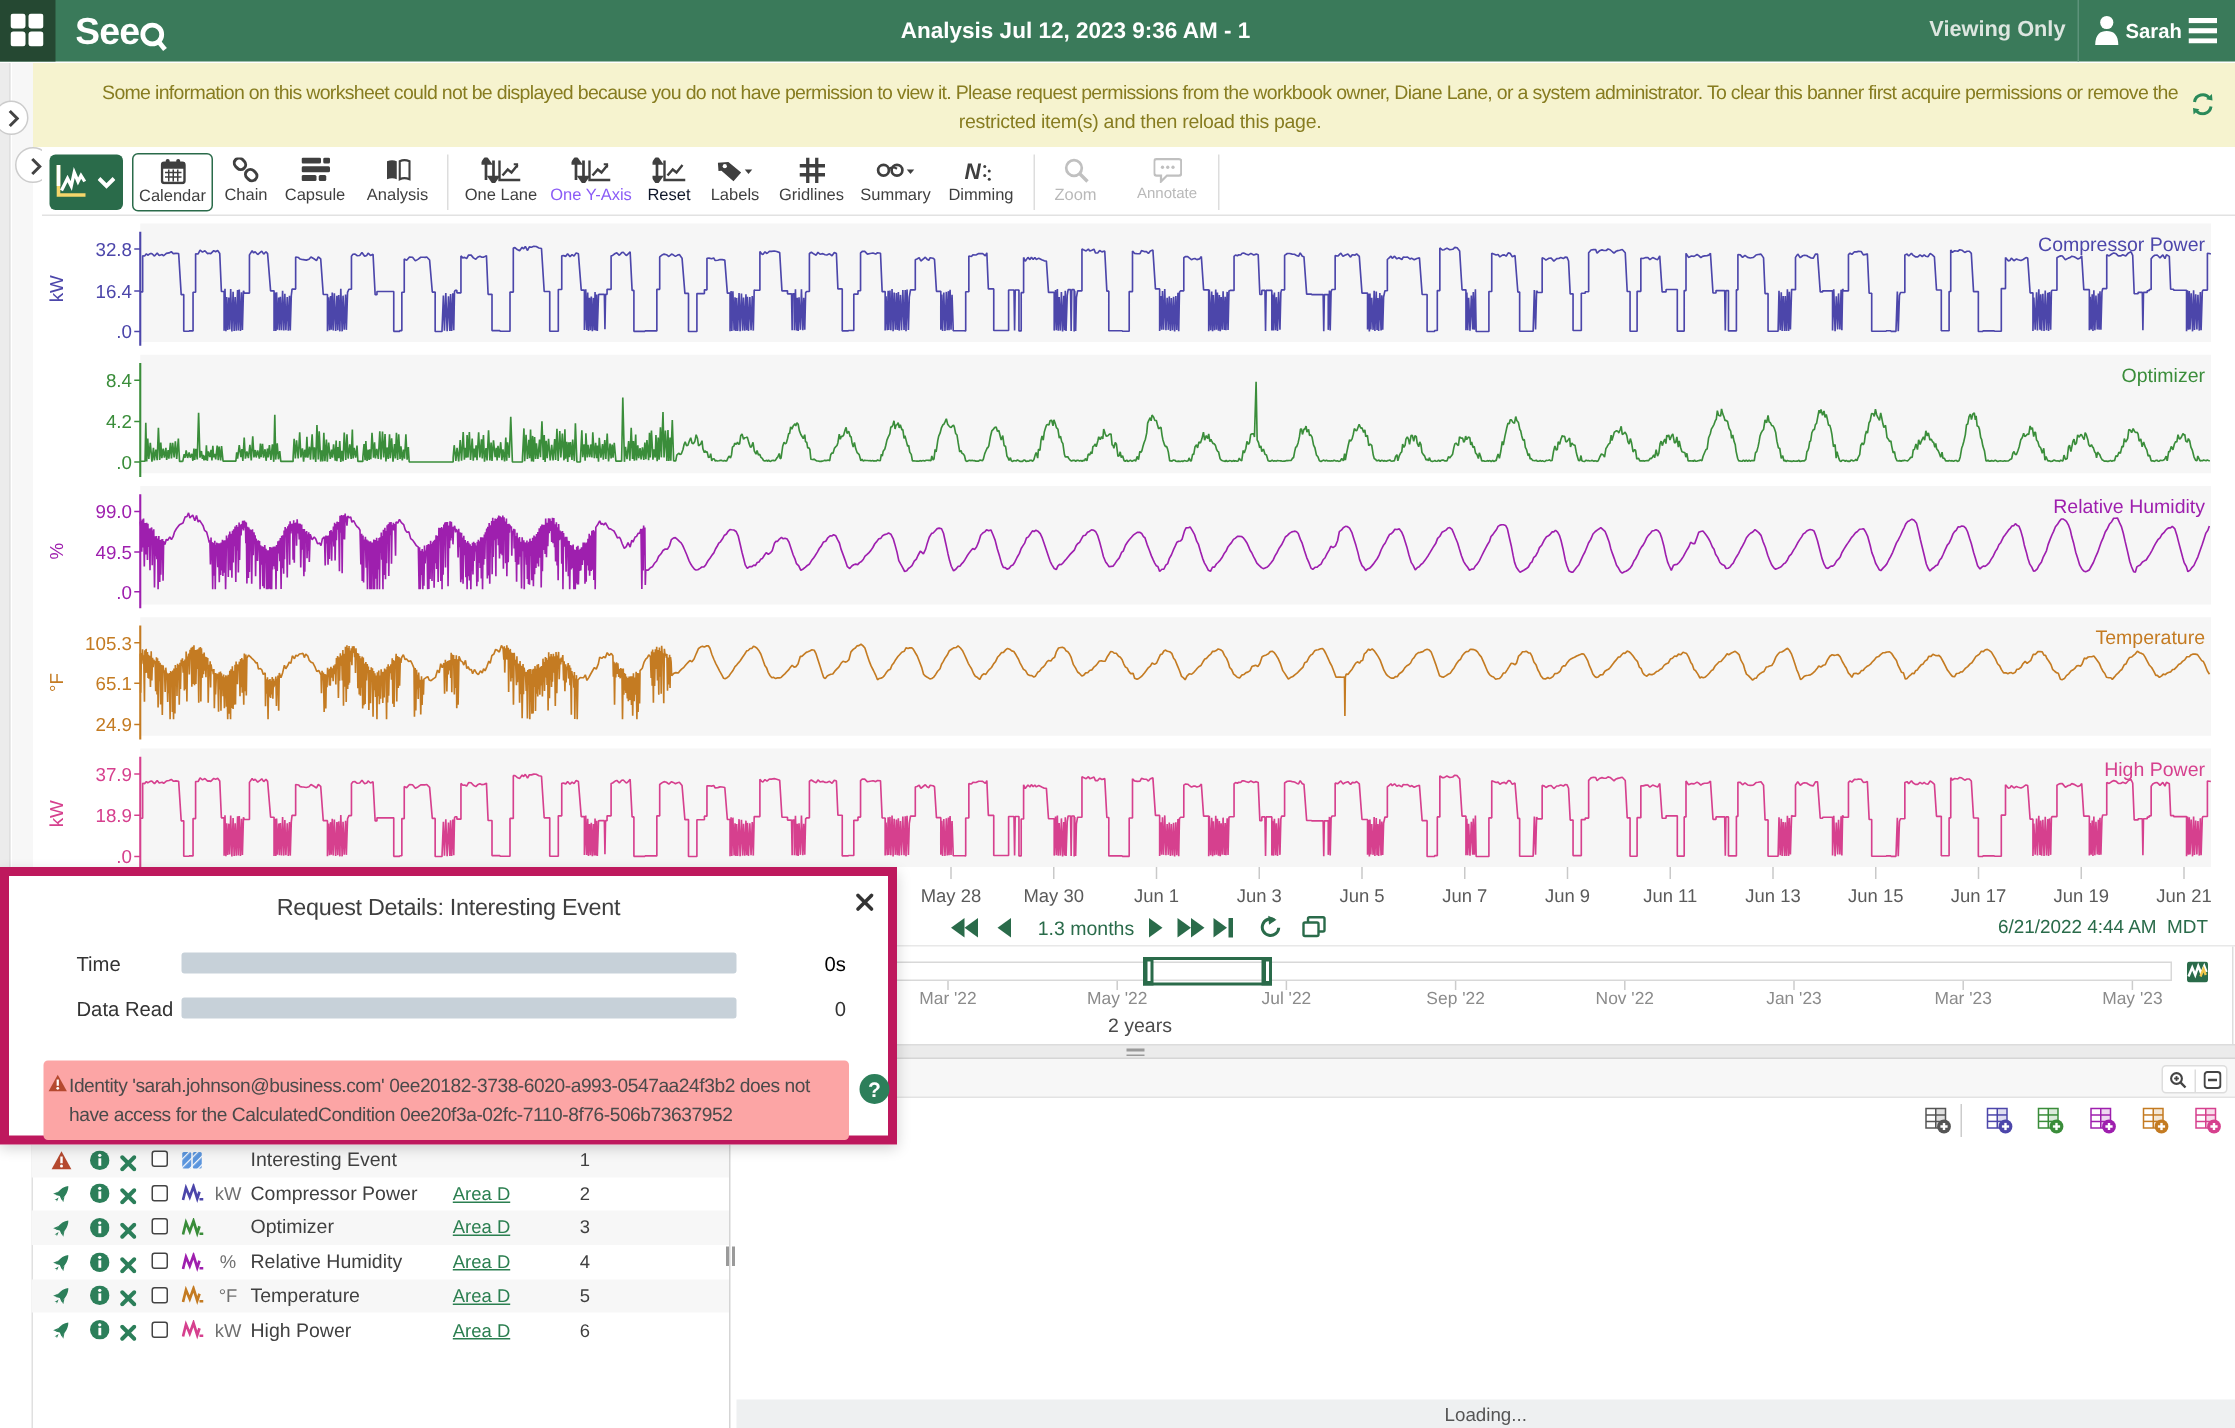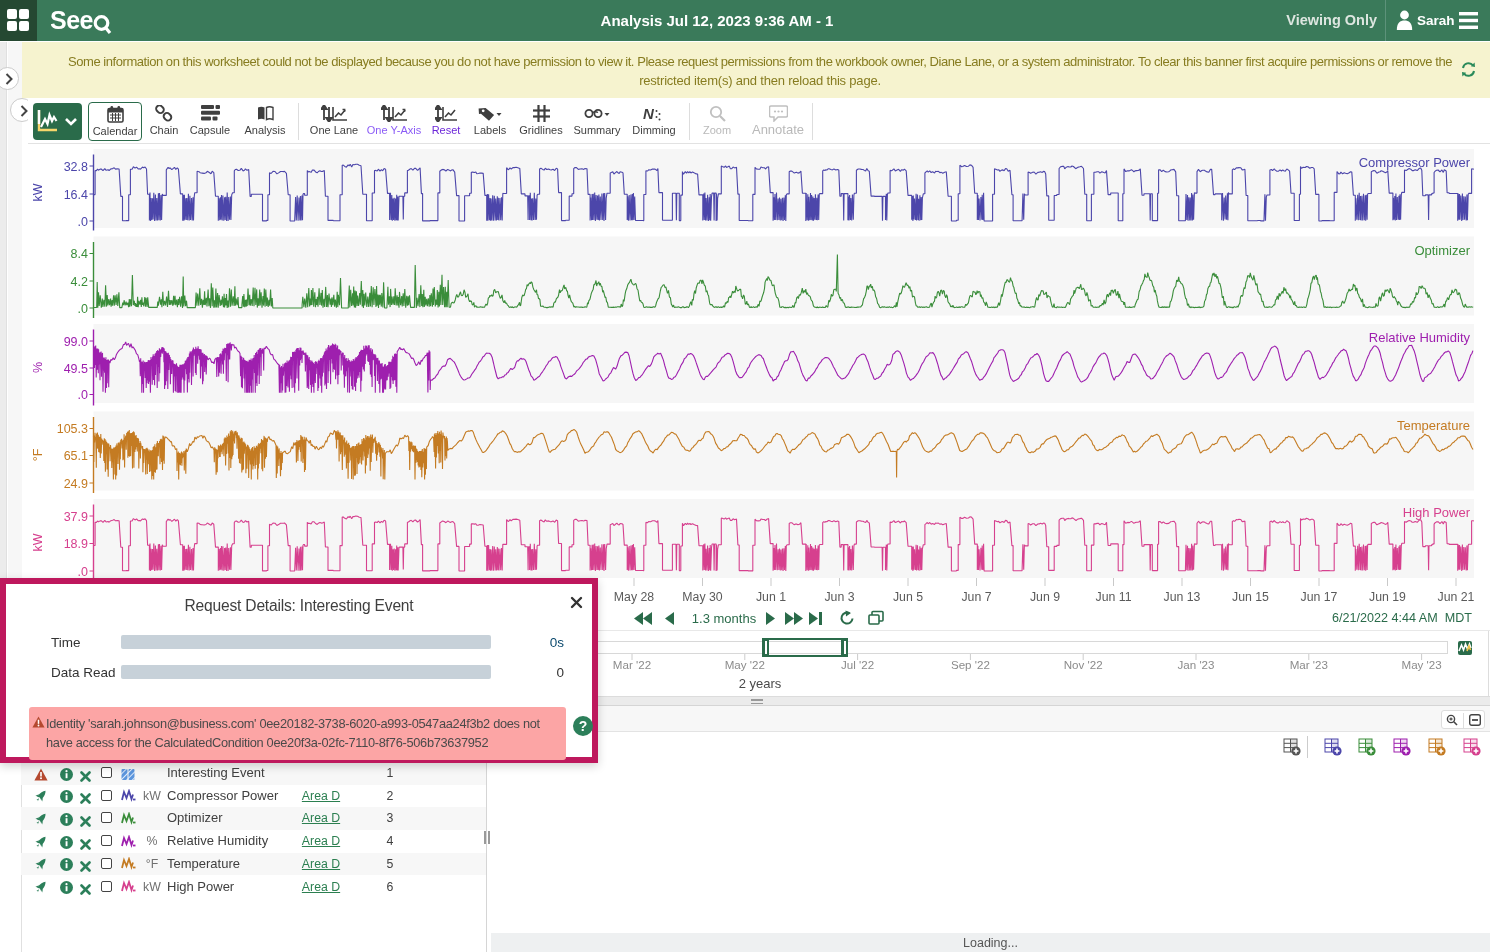--- a/index.html
+++ b/index.html
@@ -142,21 +142,21 @@
           <path d="M8 17 l-2.8 -4 h5.6 z"></path>
         </g>
         <g stroke="#3f3f3f" stroke-width="1.6" fill="none">
           <path d="M12 2 V15 H26" fill="none" stroke-width="1.6"></path>
           <path d="M14 12 l3.5-4 2.5 2 4-5"></path>
         </g>
         <path d="M24.5 3.5 l2.2 0 0 2.2" stroke="#3f3f3f" stroke-width="1.4" fill="none" transform="translate(-3,1)"></path>
       </svg></div>
   <div style="font-size:11px;line-height:12px;">One Y-Axis</div>
 </div>
-<div class="abs" style="left:426px;top:102px;width:40px;height:39px;text-align:center;color:#6d28d9;">
+<div class="abs" style="left:426px;top:102px;width:40px;height:39px;text-align:center;color:#0f172a;">
   <div style="height:22px;padding-top:3px;"><svg width="22" height="17" viewBox="0 0 22 17">
         <g stroke="#3f3f3f" stroke-width="1.8" fill="#3f3f3f">
           <line x1="3" y1="3" x2="3" y2="14"></line>
           <path d="M3 0 l-2.8 4 h5.6 z"></path>
           <path d="M3 17 l-2.8 -4 h5.6 z"></path>
         </g>
         <g stroke="#3f3f3f" stroke-width="1.6" fill="none">
           <path d="M8 2 V15 H22"></path>
           <path d="M10 12 l3.5-4 2.5 2 4-5"></path>
         </g>
@@ -215,21 +215,21 @@
 </div>
 <div class="abs" style="left:747px;top:102px;width:62px;height:39px;text-align:center;color:#b9b9b9;">
   <div style="height:22px;padding-top:3px;"><svg width="19" height="17" viewBox="0 0 19 17">
         <path d="M2 1 h15 a1.5 1.5 0 0 1 1.5 1.5 v8 a1.5 1.5 0 0 1 -1.5 1.5 h-8 l-4 4 v-4 h-3 a1.5 1.5 0 0 1 -1.5 -1.5 v-8 A1.5 1.5 0 0 1 2 1 Z" fill="none" stroke="#c0c0c0" stroke-width="1.5"></path>
         <g fill="#c0c0c0">
           <circle cx="6" cy="6.5" r="1.1"></circle>
           <circle cx="9.5" cy="6.5" r="1.1"></circle>
           <circle cx="13" cy="6.5" r="1.1"></circle>
         </g>
       </svg></div>
-  <div style="font-size:13px;line-height:12px;">Annotate</div>
+  <div style="font-size:10px;line-height:12px;">Annotate</div>
 </div>
 <div class="abs" style="left:812px;top:103px;width:1px;height:37px;background:#ddd;"></div>
 <div class="abs" style="left:22px;top:145px;width:1468px;height:485px;background:#fff;"></div>
 <svg class="abs" style="left:0;top:0;" width="1490" height="952" viewBox="0 0 1490 952">
     <rect x="93.5" y="149" width="1380.5" height="79" fill="#f6f6f6"></rect>
     <line x1="93.5" y1="154.5" x2="93.5" y2="230.5" stroke="#4c46aa" stroke-width="1.4"></line>
     <text x="88" y="170.5" text-anchor="end" font-size="12.5" fill="#4c46aa" font-family="Liberation Sans">32.8</text>
     <line x1="89.5" y1="166" x2="93.5" y2="166" stroke="#4c46aa" stroke-width="1"></line>
     <text x="88" y="198.5" text-anchor="end" font-size="12.5" fill="#4c46aa" font-family="Liberation Sans">16.4</text>
     <line x1="89.5" y1="194" x2="93.5" y2="194" stroke="#4c46aa" stroke-width="1"></line>
@@ -679,21 +679,21 @@
 <div class="abs" style="left:0;top:578px;width:598px;height:185px;background:#fff;border:6px solid #be185d;box-shadow:0 3px 9px rgba(0,0,0,0.18);">
   <div class="abs" style="left:0;top:13px;width:100%;text-align:center;color:#3f3f3f;font-size:15.6px;letter-spacing:-0.2px;">Request Details: Interesting Event</div>
   <div class="abs" style="right:6px;top:11px;width:16px;height:16px;"><svg width="13" height="13" viewBox="0 0 13 13">
         <g stroke="#333" stroke-width="2.4" stroke-linecap="round">
           <line x1="2" y1="2" x2="11" y2="11"></line>
           <line x1="11" y1="2" x2="2" y2="11"></line>
         </g>
       </svg></div>
   <div class="abs" style="left:45px;top:51px;color:#333;font-size:13.5px;">Time</div>
   <div class="abs" style="left:115px;top:51px;width:370px;height:14px;background:#c7d1d9;border-radius:2px;"></div>
-  <div class="abs" style="left:530px;top:51px;width:28px;text-align:right;color:#0c4a6e;font-size:13.5px;">0s</div>
+  <div class="abs" style="left:530px;top:51px;width:28px;text-align:right;color:#000000;font-size:13.5px;">0s</div>
   <div class="abs" style="left:45px;top:81px;color:#333;font-size:13.5px;">Data Read</div>
   <div class="abs" style="left:115px;top:81px;width:370px;height:14px;background:#c7d1d9;border-radius:2px;"></div>
   <div class="abs" style="left:530px;top:81px;width:28px;text-align:right;color:#333;font-size:13.5px;">0</div>
   <div class="abs" style="left:23px;top:123px;width:537px;height:53px;background:#fca5a5;border-radius:3px;">
     <svg width="13" height="12" viewBox="0 0 14 13" style="position:absolute;left:3px;top:9px;">
         <path d="M7 0.5 L13.6 12.5 H0.4 Z" fill="#b5492f"></path>
         <rect x="6.2" y="4" width="1.6" height="4.5" fill="#fff"></rect>
         <circle cx="7" cy="10.3" r="1" fill="#fff"></circle>
       </svg>
     <div class="abs" style="left:17px;top:8px;width:520px;color:#4a4a4a;font-size:12.8px;letter-spacing:-0.3px;line-height:18.5px;white-space:nowrap;">Identity 'sarah.johnson@business.com' 0ee20182-3738-6020-a993-0547aa24f3b2 does not<br>have access for the CalculatedCondition 0ee20f3a-02fc-7110-8f76-506b73637952</div>

